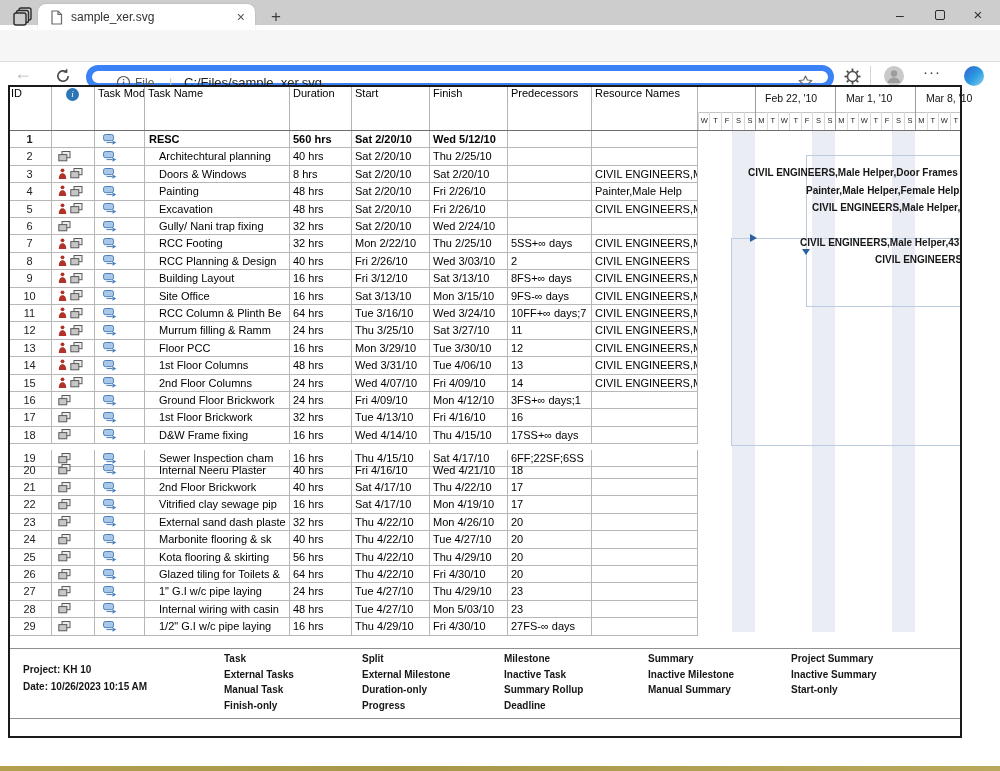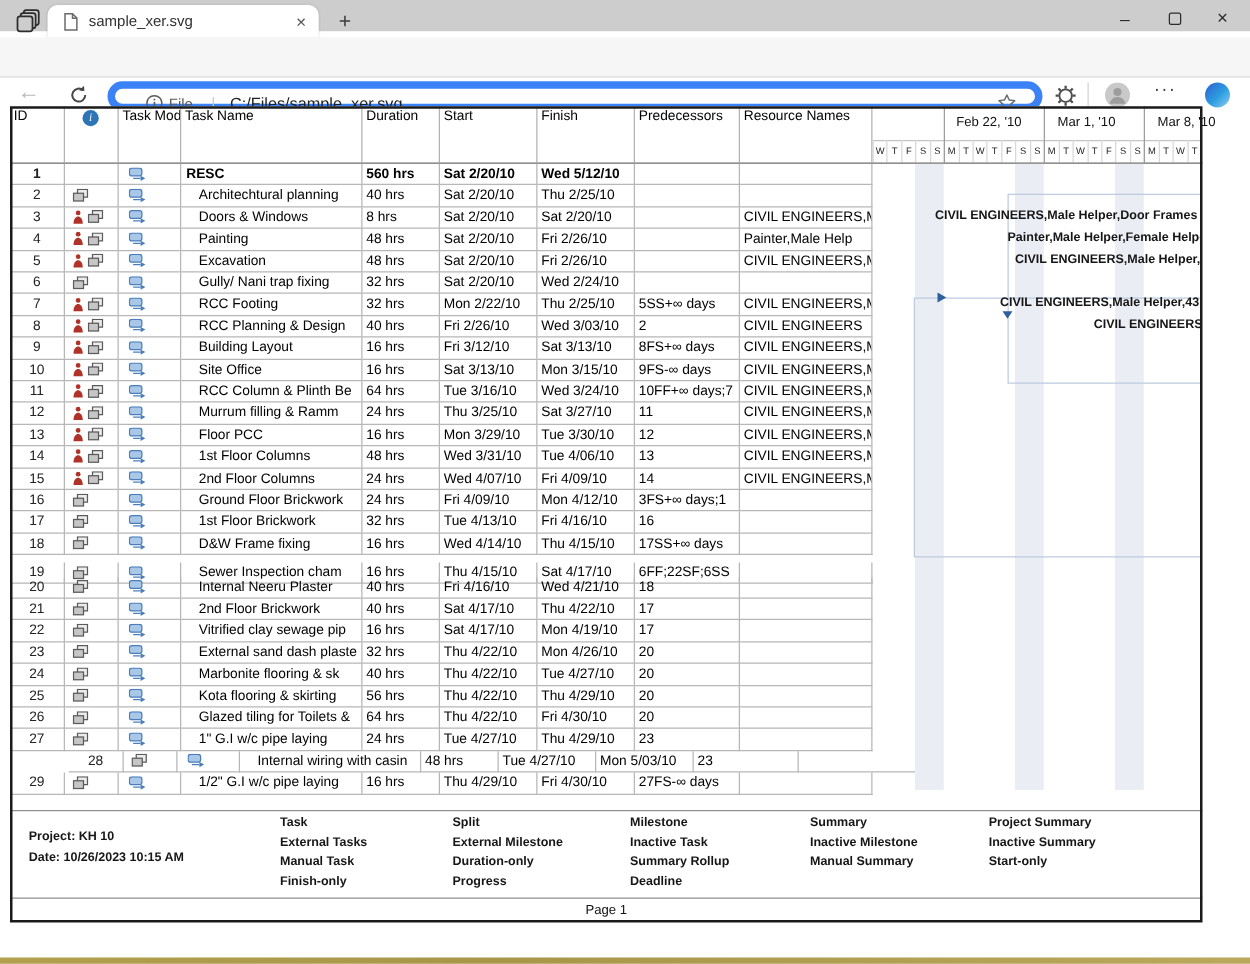--- a/index.html
+++ b/index.html
@@ -977,21 +977,21 @@
             </svg>
           </span>
         </div>
         <div class="cell c-name">1" G.I w/c pipe laying</div>
         <div class="cell ">24 hrs</div>
         <div class="cell ">Tue 4/27/10</div>
         <div class="cell ">Thu 4/29/10</div>
         <div class="cell ">23</div>
         <div class="cell "></div>
       </div>
-      <div class="row" style="top: 515.8px; padding-left: 47px;">
+      <div class="row" style="top: 515.8px;">
         <div class="cell c-id">28</div>
         <div class="cell c-info">
           <span>
             <svg width="13" height="11" viewBox="0 0 13 11">
               <rect x="4" y="0.5" width="8" height="6.2" fill="#ececec" stroke="#5a5a5a"></rect>
               <rect x="0.8" y="3.6" width="8" height="6.2" fill="#c6c6c6" stroke="#5a5a5a"></rect>
             </svg>
           </span>
         </div>
         <div class="cell c-mode">
@@ -1070,18 +1070,17 @@
       <div class="foot-text" style="left: 496px; top: 599.2px;">Summary Rollup</div>
       <div class="foot-text" style="left: 496px; top: 614.8px;">Deadline</div>
       <div class="foot-text" style="left: 640px; top: 568px;">Summary</div>
       <div class="foot-text" style="left: 640px; top: 583.6px;">Inactive Milestone</div>
       <div class="foot-text" style="left: 640px; top: 599.2px;">Manual Summary</div>
       <div class="foot-text" style="left: 783px; top: 568px;">Project Summary</div>
       <div class="foot-text" style="left: 783px; top: 583.6px;">Inactive Summary</div>
       <div class="foot-text" style="left: 783px; top: 599.2px;">Start-only</div>
     </div>
   <div class="foot-line" style="top:633px"></div>
-  <div class="page-num">Page 1</div>
 
   <div class="page-border"></div>
 </div>
 
 <div class="bottom-strip"></div>
 
 </body></html>

